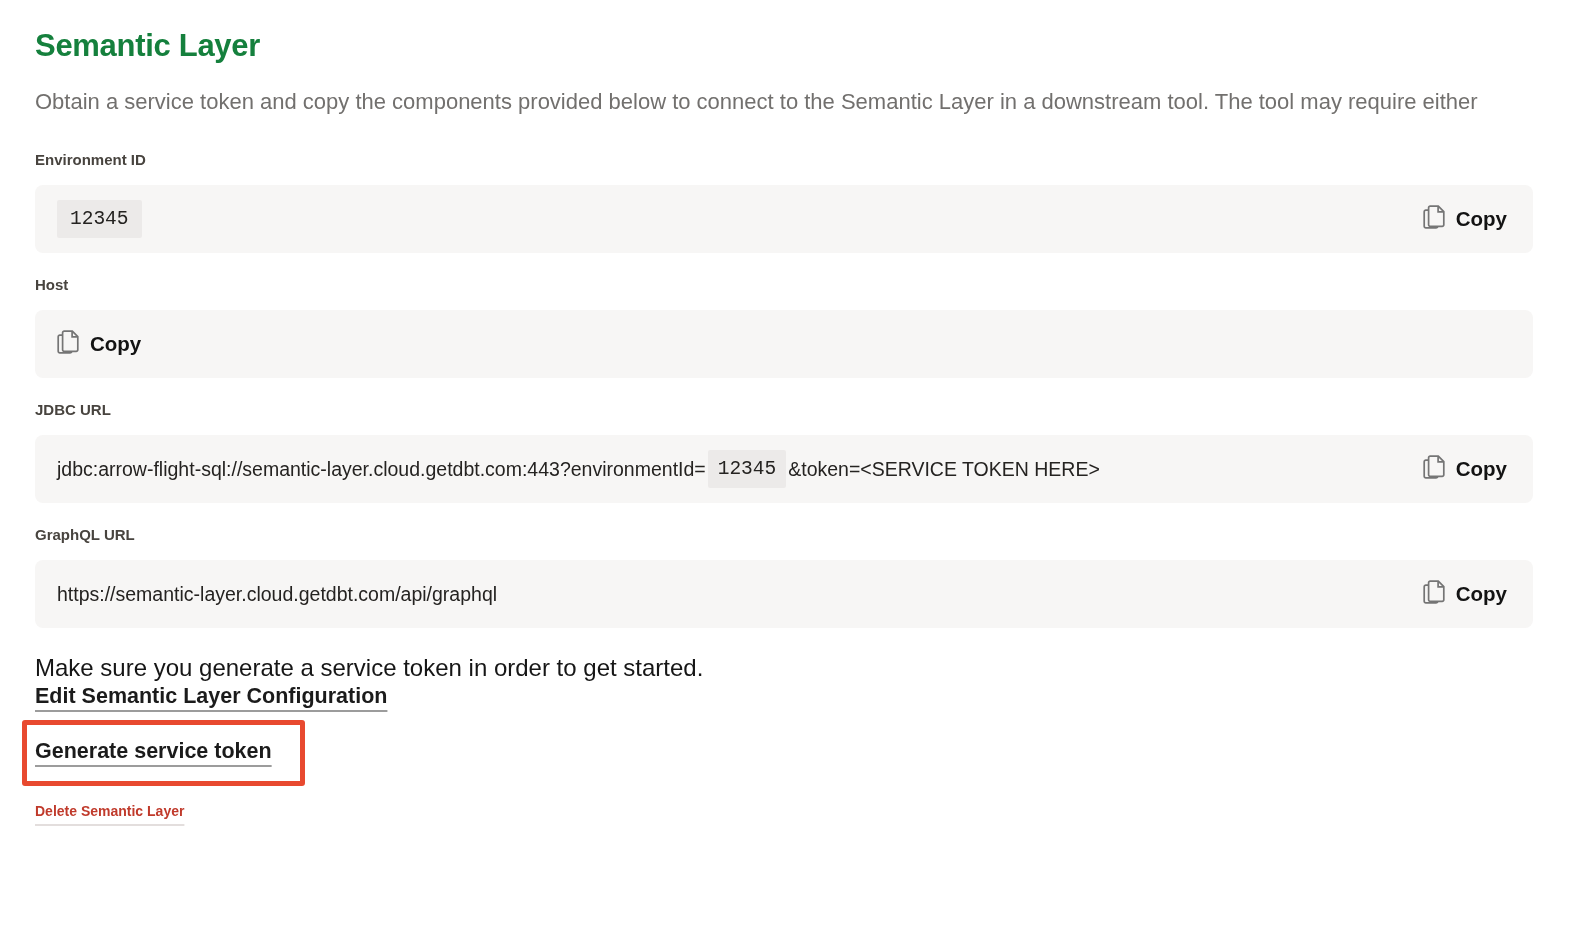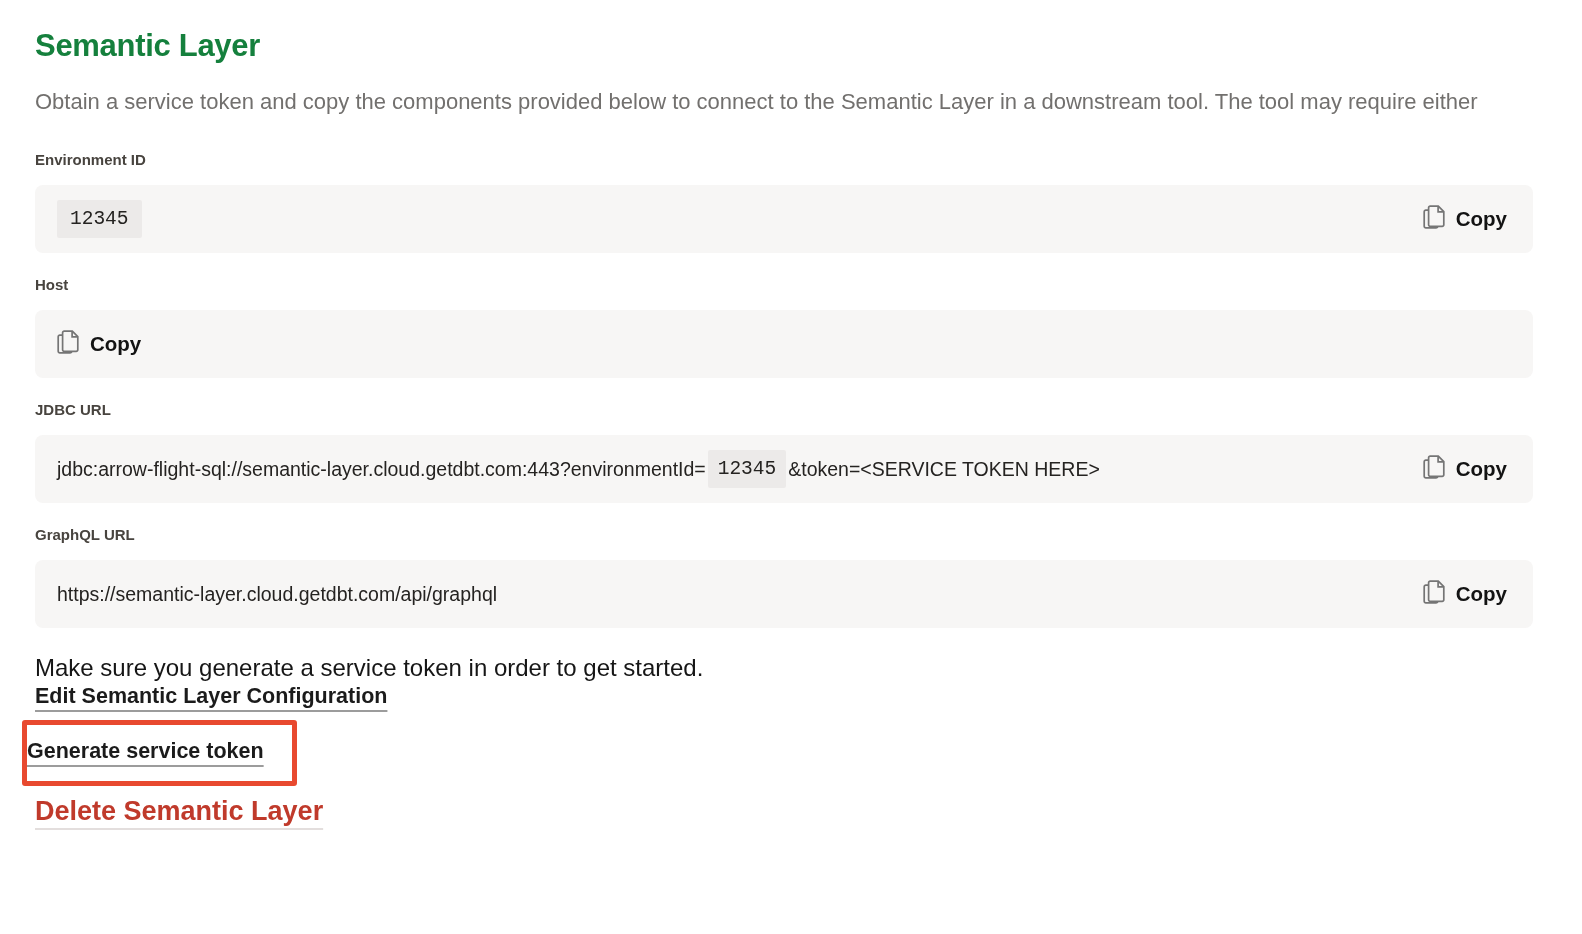--- a/index.html
+++ b/index.html
@@ -97,30 +97,30 @@
     text-decoration-thickness: 2px;
     text-underline-offset: 7px;
     cursor: pointer;
     display: inline-block;
   }
 
   .annotation-box {
     display: inline-block;
     border: 5px solid #e8492f;
     border-radius: 3px;
-    padding: 12px 28px 16px 0;
+    padding: 12px 28px 16px 8px;
     margin-left: -13px;
     margin-top: 10px;
   }
 
   .generate-row, .delete-row { line-height: 0; }
 
   .delete-row { margin-top: 11px; }
   .delete-link {
-    font-size: 27px;
+    font-size: 14px;
     line-height: 28px;
     font-weight: 700;
     color: #c03a2b;
     text-decoration: underline;
     text-decoration-color: #e3dedd;
     text-decoration-thickness: 2px;
     text-underline-offset: 8px;
     cursor: pointer;
     display: inline-block;
   }

